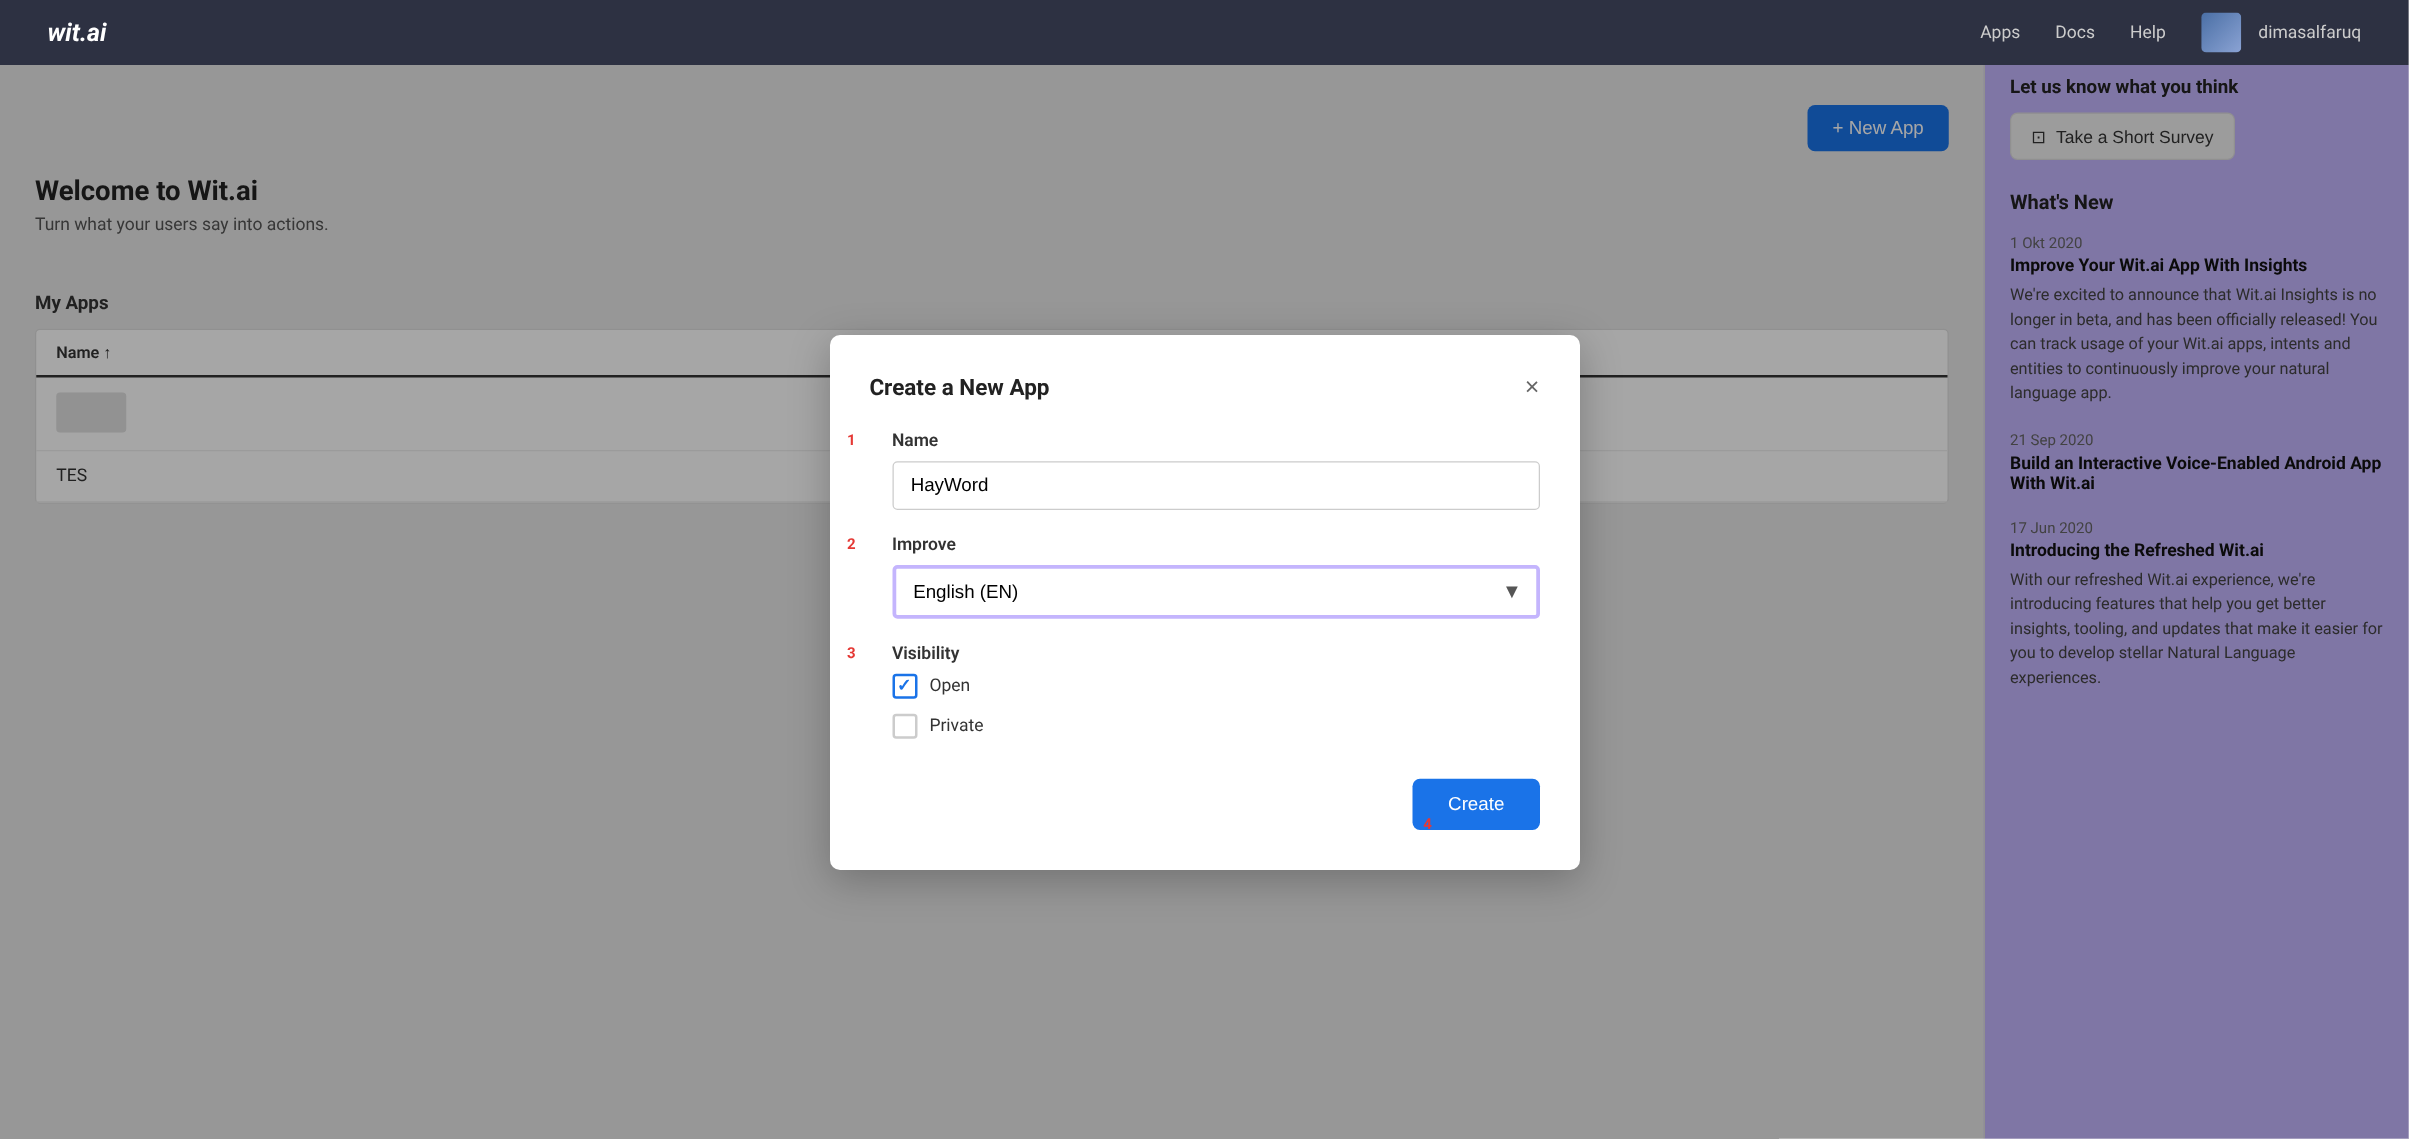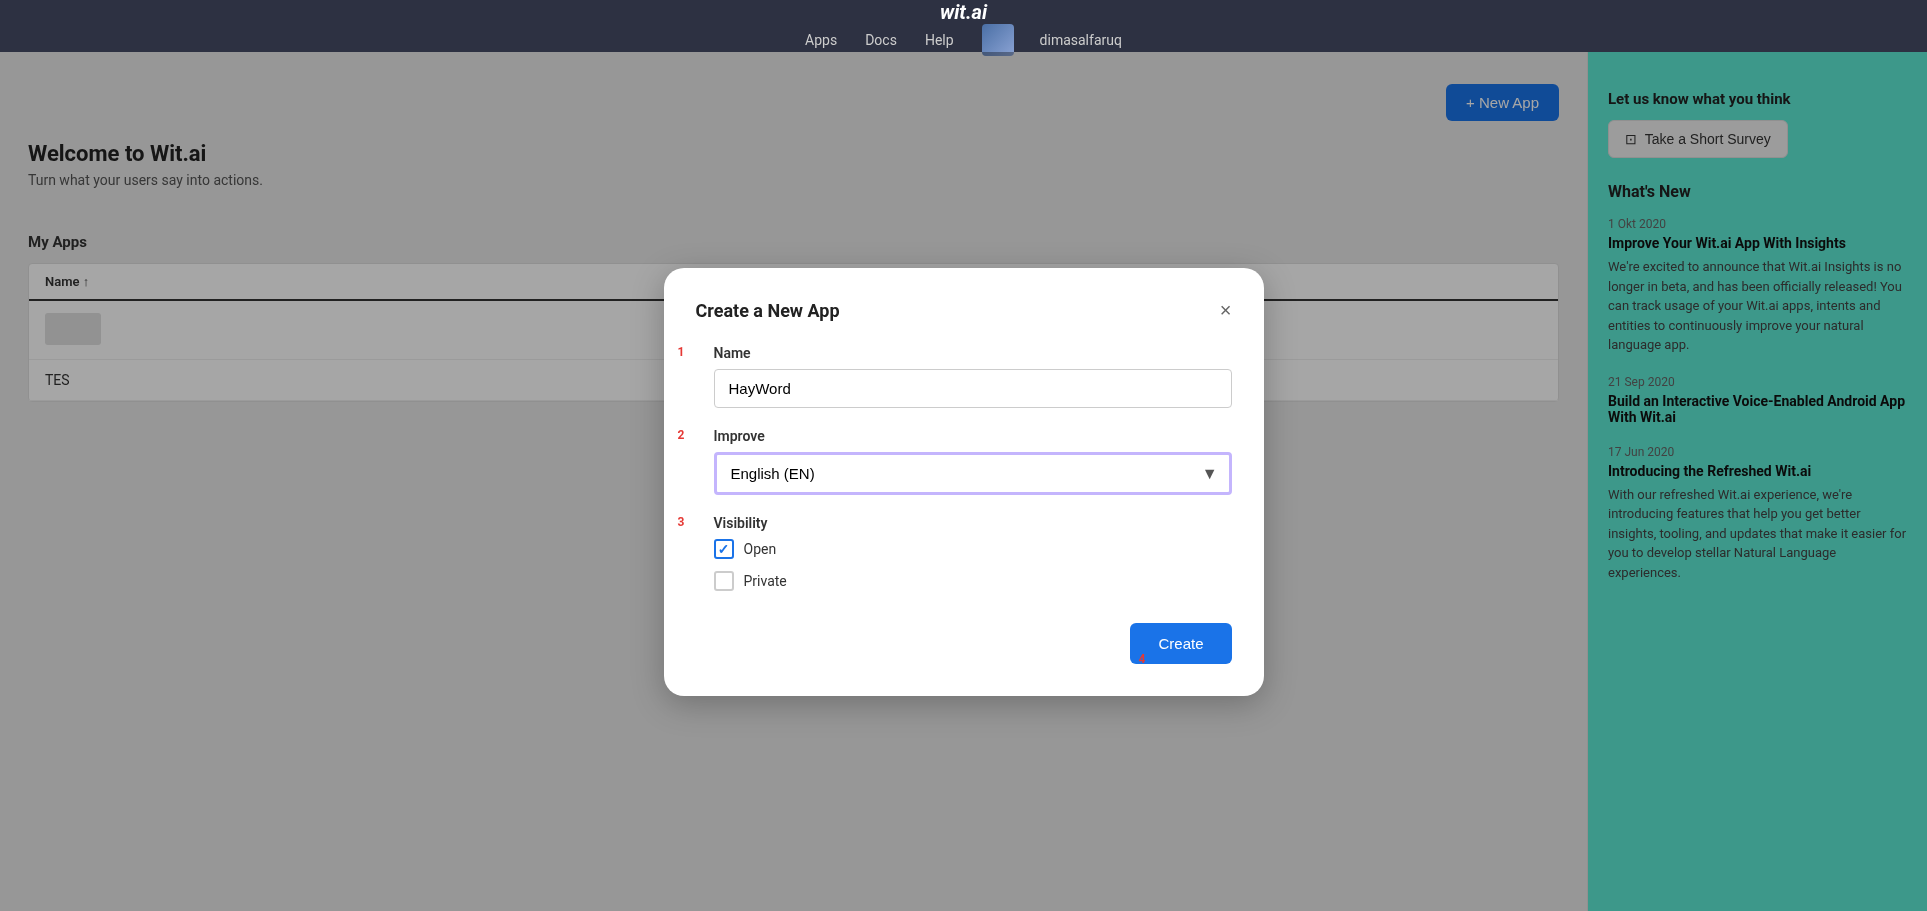--- a/index.html
+++ b/index.html
@@ -5,45 +5,44 @@
     * { box-sizing: border-box; margin: 0; padding: 0; }
     body { font-family: -apple-system, BlinkMacSystemFont, 'Segoe UI', Roboto, sans-serif; background: #f0f0f0; width: 1927px; min-height: 911px; overflow: hidden; }
 
     
     .header {
       background: #2d3142;
       height: 52px;
       display: flex;
       align-items: center;
       justify-content: space-between;
-      padding: 0 24px;
+      padding: 0 38px;
       position: relative;
       z-index: 1;
-      flex-direction: column;
     }
     .header-logo {
       color: white;
       font-size: 20px;
       font-weight: bold;
       font-style: italic;
     }
     .header-nav {
       display: flex;
       align-items: center;
       gap: 28px;
     }
     .header-nav a {
       color: #ccc;
       text-decoration: none;
       font-size: 14px;
     }
     .header-user {
       display: flex;
       align-items: center;
-      gap: 26px;
+      gap: 14px;
       color: #ccc;
       font-size: 14px;
     }
     .user-avatar {
       width: 32px;
       height: 32px;
       background: #6b7db3;
       border-radius: 4px;
       display: flex;
       align-items: center;
@@ -132,23 +131,23 @@
       width: 56px;
       height: 32px;
       background: #e0e0e0;
       border-radius: 3px;
       margin-bottom: 2px;
     }
 
     
     .right-sidebar {
       width: 340px;
-      background: #5eead4;
+      background: #c4b5fd;
       border-left: 1px solid #ddd;
-      padding: 38px 20px;
+      padding: 8px 20px;
       overflow-y: auto;
     }
     .survey-section {
       margin-bottom: 24px;
     }
     .survey-title {
       font-size: 15px;
       font-weight: bold;
       color: #222;
       margin-bottom: 12px;
@@ -198,21 +197,21 @@
       background: rgba(0,0,0,0.35);
       z-index: 10;
       display: flex;
       align-items: center;
       justify-content: center;
     }
 
     
     .modal {
       background: white;
-      border-radius: 20px;
+      border-radius: 8px;
       width: 600px;
       padding: 32px;
       position: relative;
       box-shadow: 0 8px 32px rgba(0,0,0,0.25);
     }
     .modal-header {
       display: flex;
       justify-content: space-between;
       align-items: center;
       margin-bottom: 24px;

